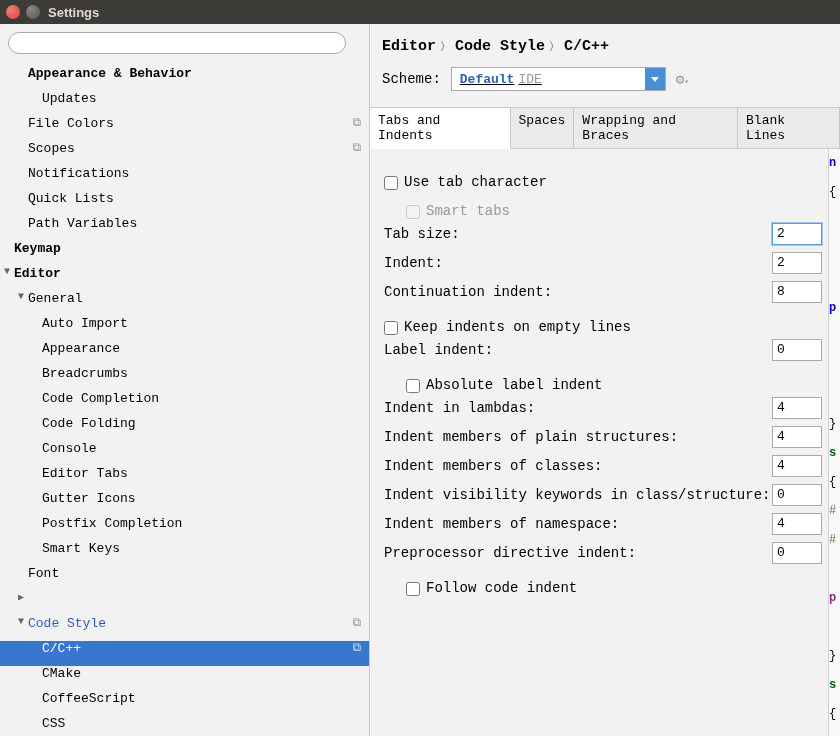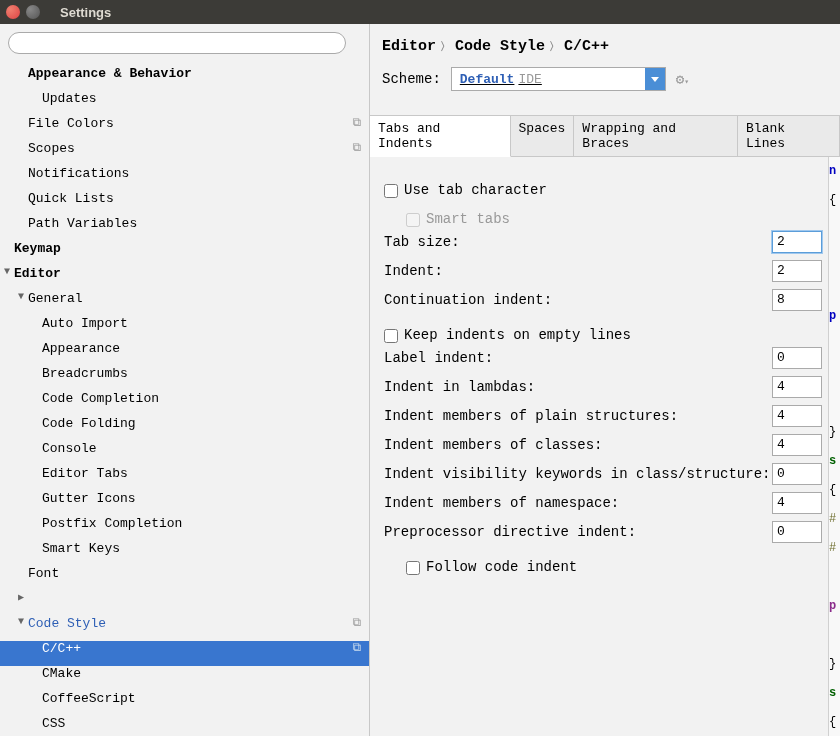--- a/index.html
+++ b/index.html
@@ -1,21 +1,21 @@
 <!DOCTYPE html>
 <html><head>
 <meta charset="utf-8">
 <style>
 * { box-sizing: border-box; margin: 0; padding: 0; }
 body { font-family: "Courier New", monospace; font-size: 13px; background: #f0f0f0; width: 840px; height: 736px; overflow: hidden; }
 .titlebar { background: #3c3b37; height: 24px; display: flex; align-items: center; padding: 0 6px; color: #dfdbd2; }
 .titlebar .btn { width: 14px; height: 14px; border-radius: 50%; margin-right: 6px; }
 .titlebar .close { background: radial-gradient(circle at 30% 30%, #f08070, #d44); }
 .titlebar .min { background: radial-gradient(circle at 30% 30%, #888, #555); }
-.titlebar .title { margin-left: 14px; font-family: sans-serif; font-size: 13px; font-weight: bold; }
+.titlebar .title { margin-left: 2px; font-family: sans-serif; font-size: 13px; font-weight: bold; }
 .main { display: flex; height: 712px; background: #f2f2f2; }
 .sidebar { width: 370px; border-right: 1px solid #c8c8c8; display: flex; flex-direction: column; }
 .search-wrap { padding: 8px; }
 .search { width: 338px; height: 22px; border: 1px solid #aaa; border-radius: 11px; padding: 0 8px 0 24px; background: white; position: relative; }
 .search-icon { position: absolute; left: 14px; top: 11px; width: 14px; height: 14px; }
 .tree { flex: 1; overflow-y: auto; padding: 4px 0; }
 .tree-item { display: flex; height: 25px; padding-right: 8px; cursor: pointer; white-space: nowrap; }
 .tree-item.selected { background: #3976cf; color: white; }
 .tree-item .arrow { width: 14px; text-align: center; font-size: 10px; color: #666; }
 .tree-item .spacer { display: inline-block; }
@@ -28,21 +28,21 @@
 .crumbs .sep { color: #888; margin: 0 4px; font-size: 11px; }
 .scheme-row { display: flex; align-items: center; padding: 4px 12px 12px 12px; }
 .scheme-row .lbl { margin-right: 10px; font-size: 14px; }
 .scheme-combo { display: flex; align-items: center; border: 1px solid #aaa; background: white; height: 24px; width: 215px; text-decoration: underline; }
 .scheme-combo .val { padding: 0 8px; }
 .scheme-combo .default { color: #2e5fb5; font-weight: bold; }
 .scheme-combo .ide { color: #999; margin-left: 4px; }
 .scheme-combo .dd { width: 20px; height: 100%; background: #4a8ed6; display: flex; align-items: center; justify-content: center; margin-left: auto; }
 .scheme-combo .dd svg { fill: white; }
 .gear { margin-left: 10px; color: #999; font-size: 14px; }
-.tab-row { display: flex; border-top: 1px solid #c8c8c8; border-bottom: 1px solid #c8c8c8; background: #f2f2f2; margin-top: 12px; }
+.tab-row { display: flex; border-top: 1px solid #c8c8c8; border-bottom: 1px solid #c8c8c8; background: #f2f2f2; margin-top: 4px; }
 .tab { padding: 5px 8px; border-right: 1px solid #c8c8c8; font-size: 13px; cursor: pointer; background: #eaeaea; }
 .tab.active { background: white; border-bottom: 1px solid white; margin-bottom: -1px; }
 .panel-wrap { flex: 1; display: flex; overflow: hidden; }
 .panel { flex: 1; padding: 12px 6px 12px 14px; background: #f2f2f2; overflow-y: auto; }
 .preview { width: 12px; background: #f8f8f8; border-left: 1px solid #d0d0d0; font-size: 12px; line-height: 29px; overflow: hidden; white-space: pre; color: #000; }
 .preview .n { color: #0000c0; font-weight: bold; }
 .preview .p { color: #8a2b8a; font-weight: bold; }
 .preview .s { color: #006000; font-weight: bold; }
 .preview .h { color: #707030; }
 .form-row { display: flex; align-items: center; height: 29px; }
@@ -239,20 +239,24 @@
             <input type="text" value="8" style="">
           </div>
         <div class="check-row">
             <input type="checkbox" style="">
             <span class="lbl">Keep indents on empty lines</span>
           </div>
         <div class="form-row">
             <span class="lbl">Label indent:</span>
             <input type="text" value="0" style="">
           </div>
+        <div class="check-row indent">
+            <input type="checkbox" style="">
+            <span class="lbl">Absolute label indent</span>
+          </div>
         <div class="form-row">
             <span class="lbl">Indent in lambdas:</span>
             <input type="text" value="4" style="">
           </div>
         <div class="form-row">
             <span class="lbl">Indent members of plain structures:</span>
             <input type="text" value="4" style="">
           </div>
         <div class="form-row">
             <span class="lbl">Indent members of classes:</span>

